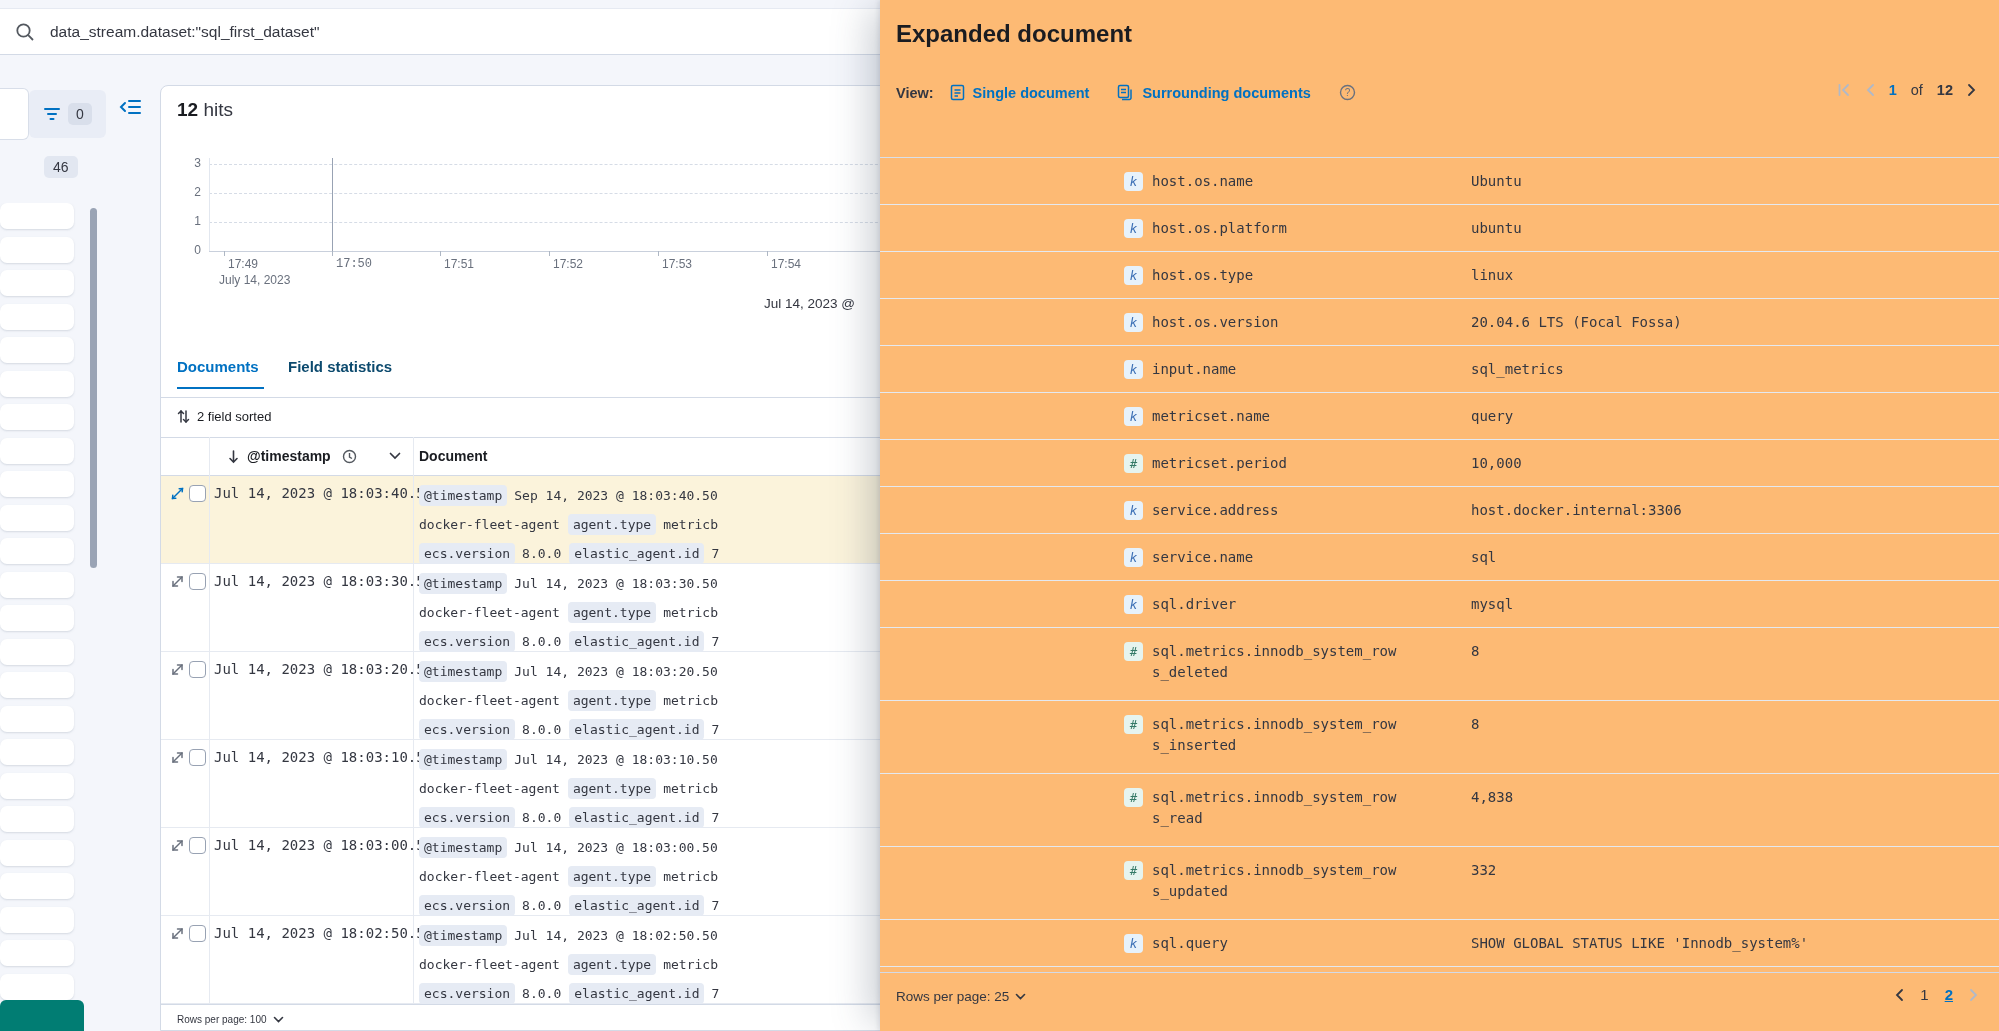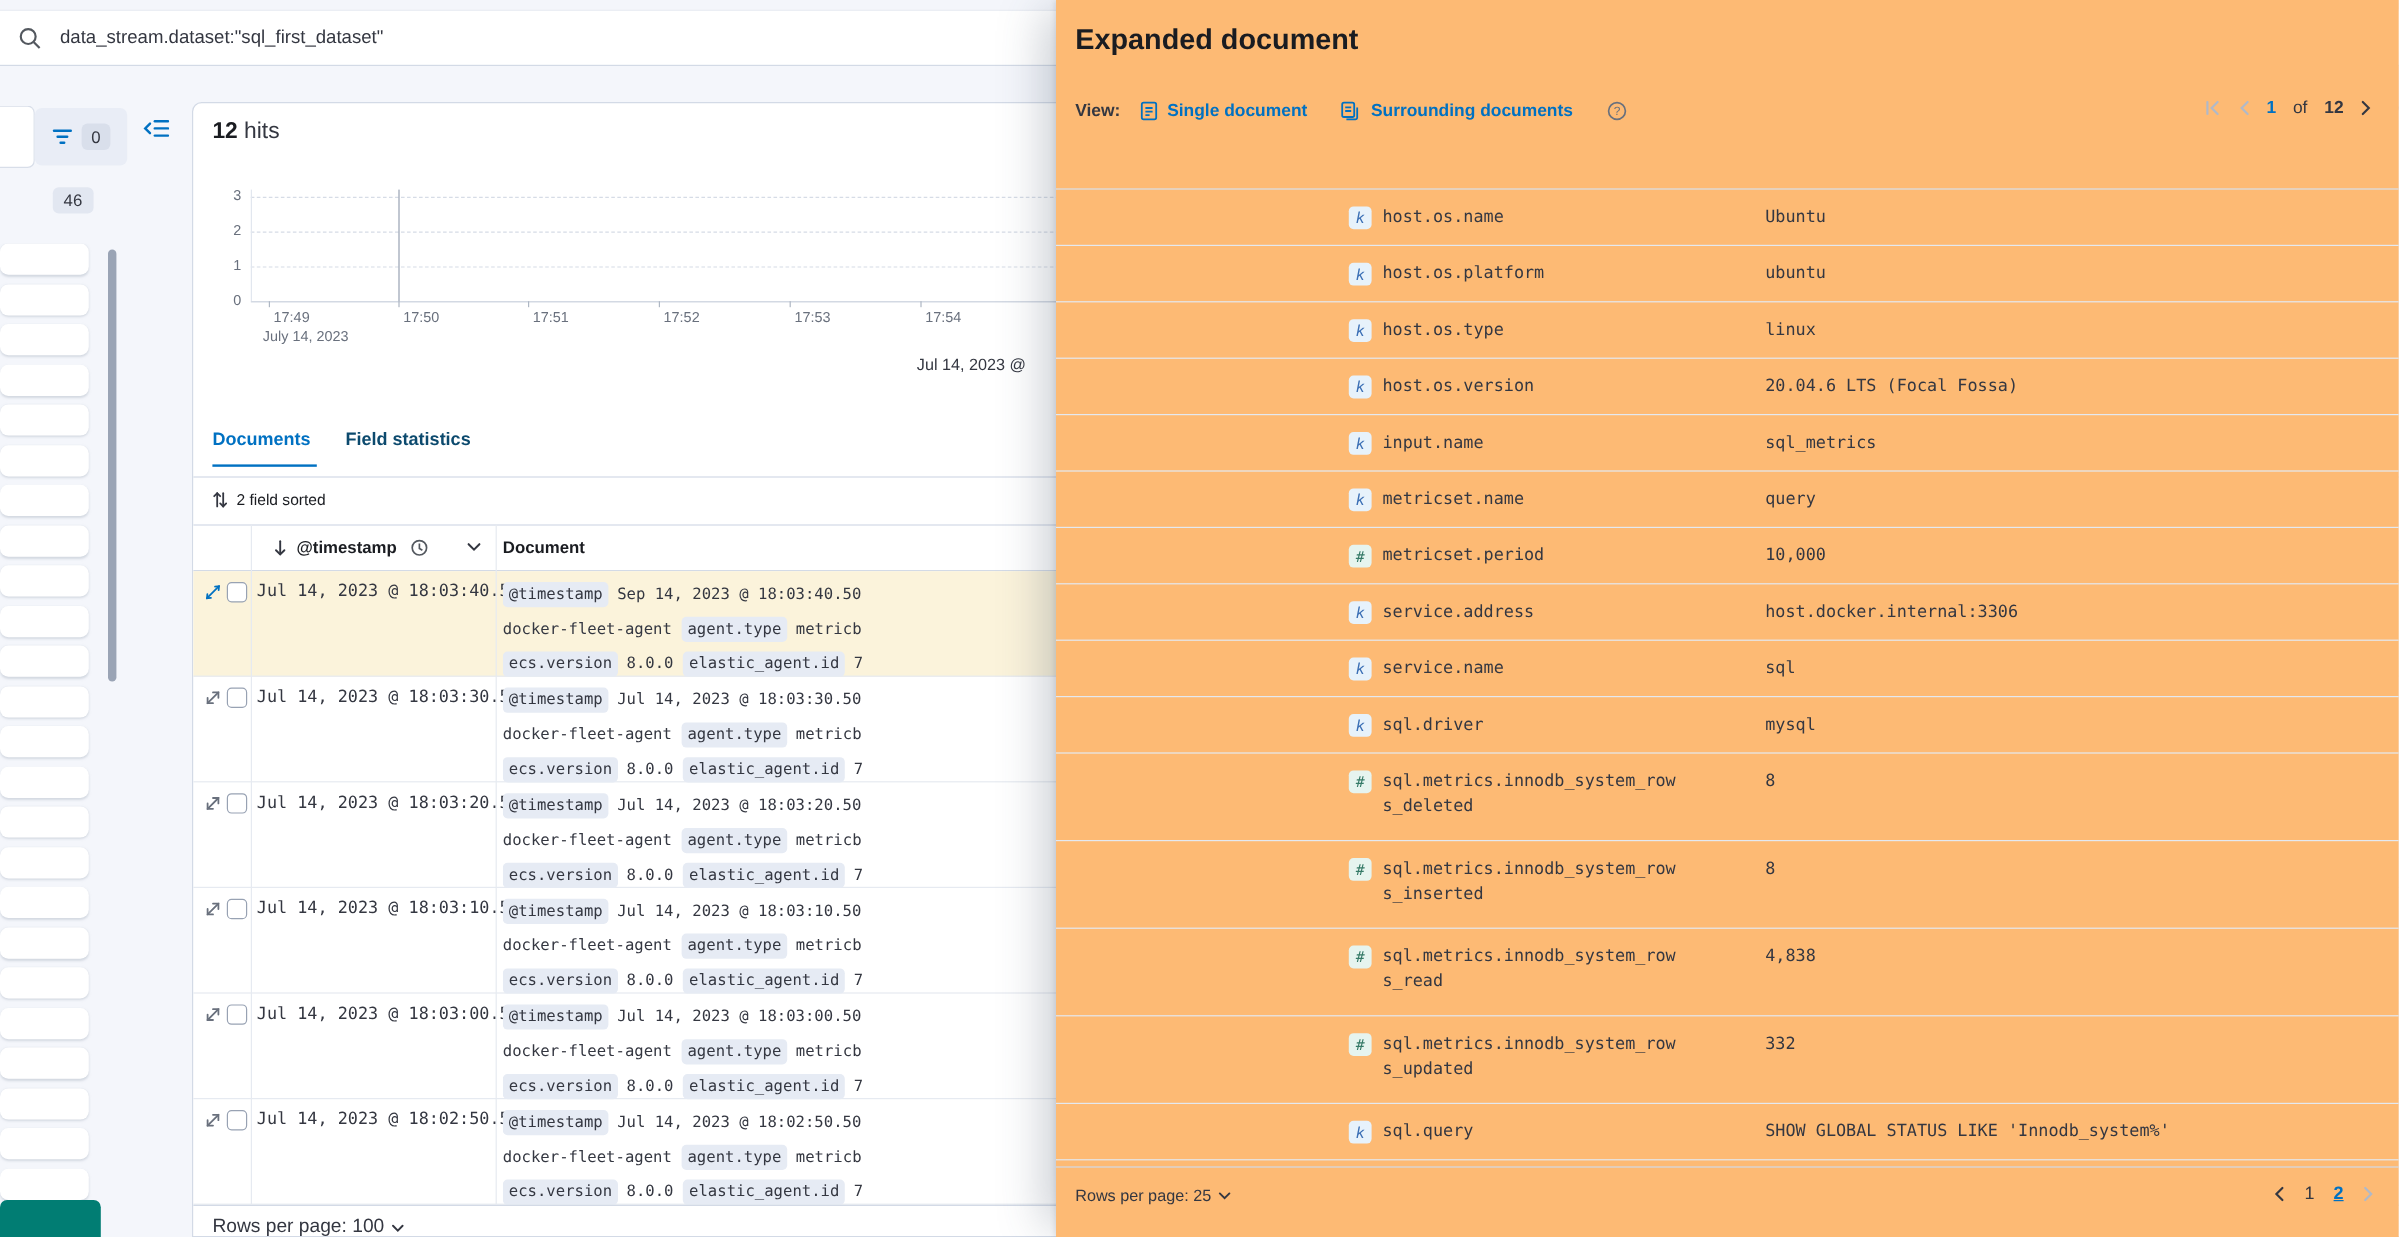--- a/index.html
+++ b/index.html
@@ -64,21 +64,21 @@
   .cell-doc { position:absolute; left:258px; top:5px; width:1540px; overflow:hidden; }
   .doc-line { height:29px; line-height:29px; white-space:nowrap; font-family:"DejaVu Sans Mono", monospace;
     font-size:13px; color:#343741; }
   .pill { display:inline-block; background:#E6EBF4; border-radius:4px; padding:0 5px; margin-right:7px;
     line-height:21px; }
   .seg { margin-right:8px; }
   .checkbox { position:absolute; left:28px; top:9px; width:17px; height:17px; background:#fff;
     border:1px solid #98A2B3; border-radius:4px; }
   .row-expand { position:absolute; left:9px; top:10px; width:15px; height:15px; display:flex; }
   .grid-footer { position:absolute; left:0; right:0; top:918px; height:28px; border-top:1px solid #D3DAE6; }
-  .rpp { position:absolute; left:16px; top:9px; font-size:16px; color:#343741; display:flex; align-items:center; gap:6px; }
+  .rpp { position:absolute; left:16px; top:9px; font-size:10px; color:#343741; display:flex; align-items:center; gap:6px; }
 
   .teal-box { position:absolute; left:0; top:1000px; width:84px; height:40px; background:#017D73; border-radius:6px; z-index:5; }
 
   
   .flyout { position:absolute; left:880px; top:0; width:1119px; height:1031px; background:#fdba74; z-index:10;
     box-shadow:-18px 0 36px -8px rgba(65,78,101,.28), -2px 0 4px rgba(65,78,101,.12); }
   .fly-title { position:absolute; left:16px; top:20px; font-size:24px; font-weight:700; color:#1A1C21; }
   .view-row { position:absolute; left:16px; top:84px; display:flex; align-items:center; font-size:14.5px; }
   .view-label { font-weight:700; color:#343741; margin-right:16px; }
   .view-link { color:#0071C2; font-weight:600; display:flex; align-items:center; gap:8px; margin-right:28px; }
@@ -183,21 +183,21 @@
       <div class="ylab" style="left: 12px; top: 128px;">1</div>
       <div class="ylab" style="left: 12px; top: 157px;">0</div>
       <div class="gridline" style="top: 78px;"></div>
       <div class="gridline" style="top: 107px;"></div>
       <div class="gridline" style="top: 136px;"></div>
       <div class="baseline" style="top: 165px;"></div>
       <div class="axis-v"></div>
       <div class="xtick" style="left: 63px;"></div>
       <div class="xlab" style="left: 67px;">17:49</div>
       <div class="xtick" style="left: 171px;"></div>
-      <div class="xlab" style="left: 175px;">17:50</div>
+      <div class="xlab" style="left: 175px; font-family: Liberation Mono, monospace;">17:50</div>
       <div class="annot" style="left: 171px;"></div>
       <div class="xtick" style="left: 279px;"></div>
       <div class="xlab" style="left: 283px;">17:51</div>
       <div class="xtick" style="left: 388px;"></div>
       <div class="xlab" style="left: 392px;">17:52</div>
       <div class="xtick" style="left: 497px;"></div>
       <div class="xlab" style="left: 501px;">17:53</div>
       <div class="xtick" style="left: 606px;"></div>
       <div class="xlab" style="left: 610px;">17:54</div>
       <div class="ctxlab">July 14, 2023</div>

